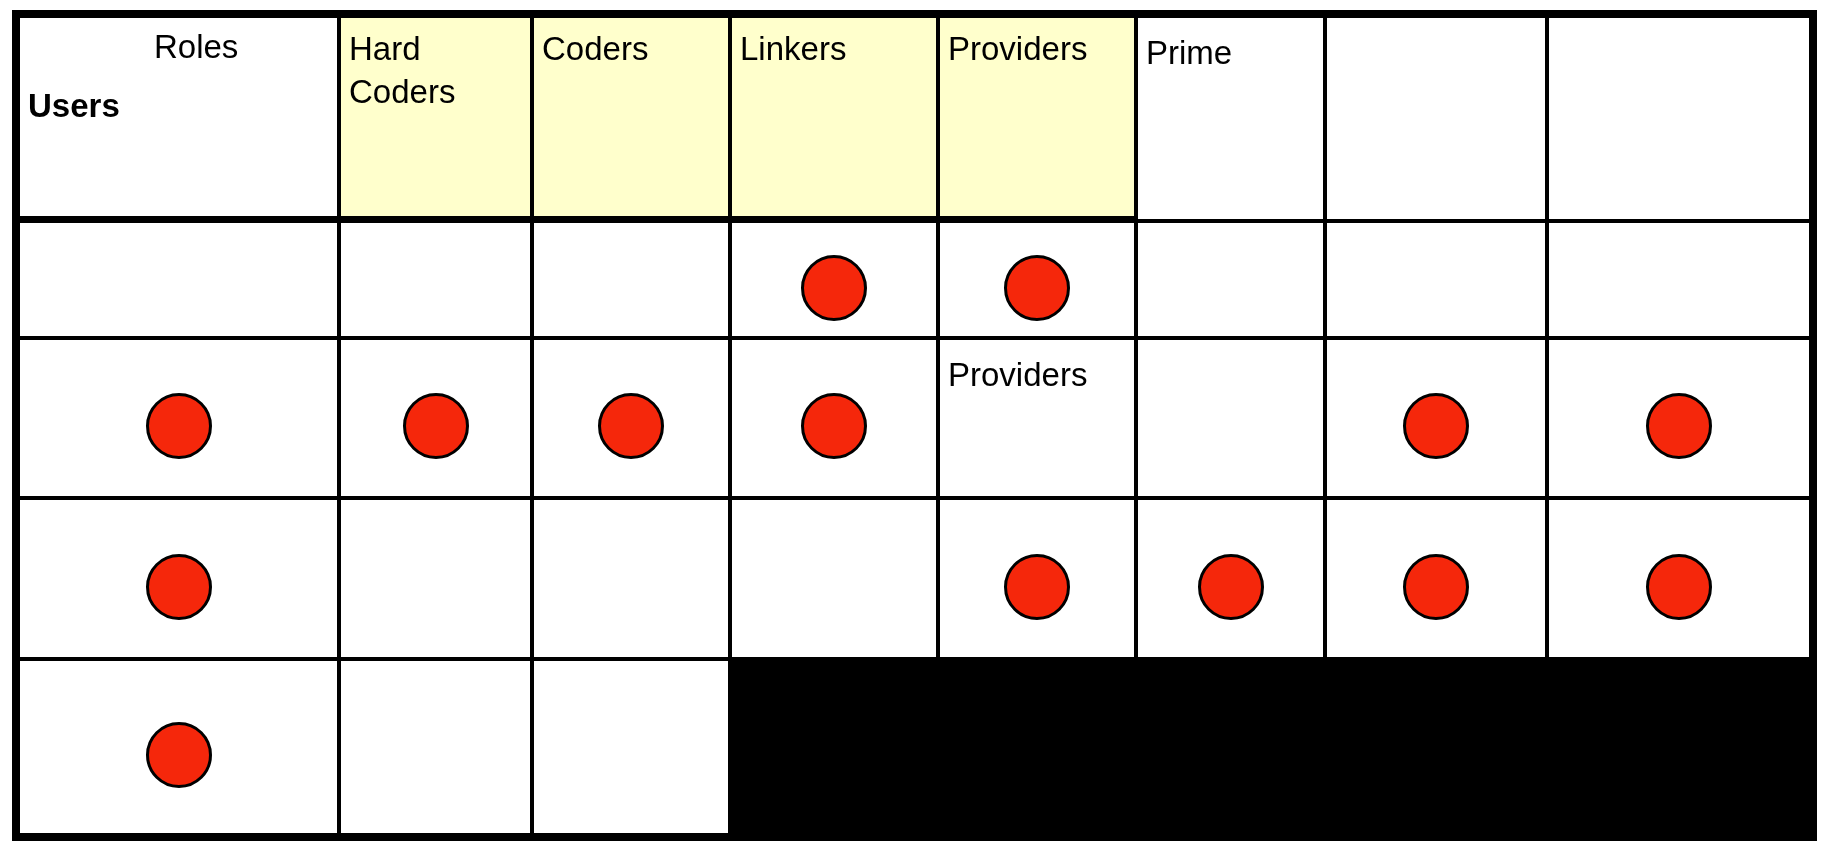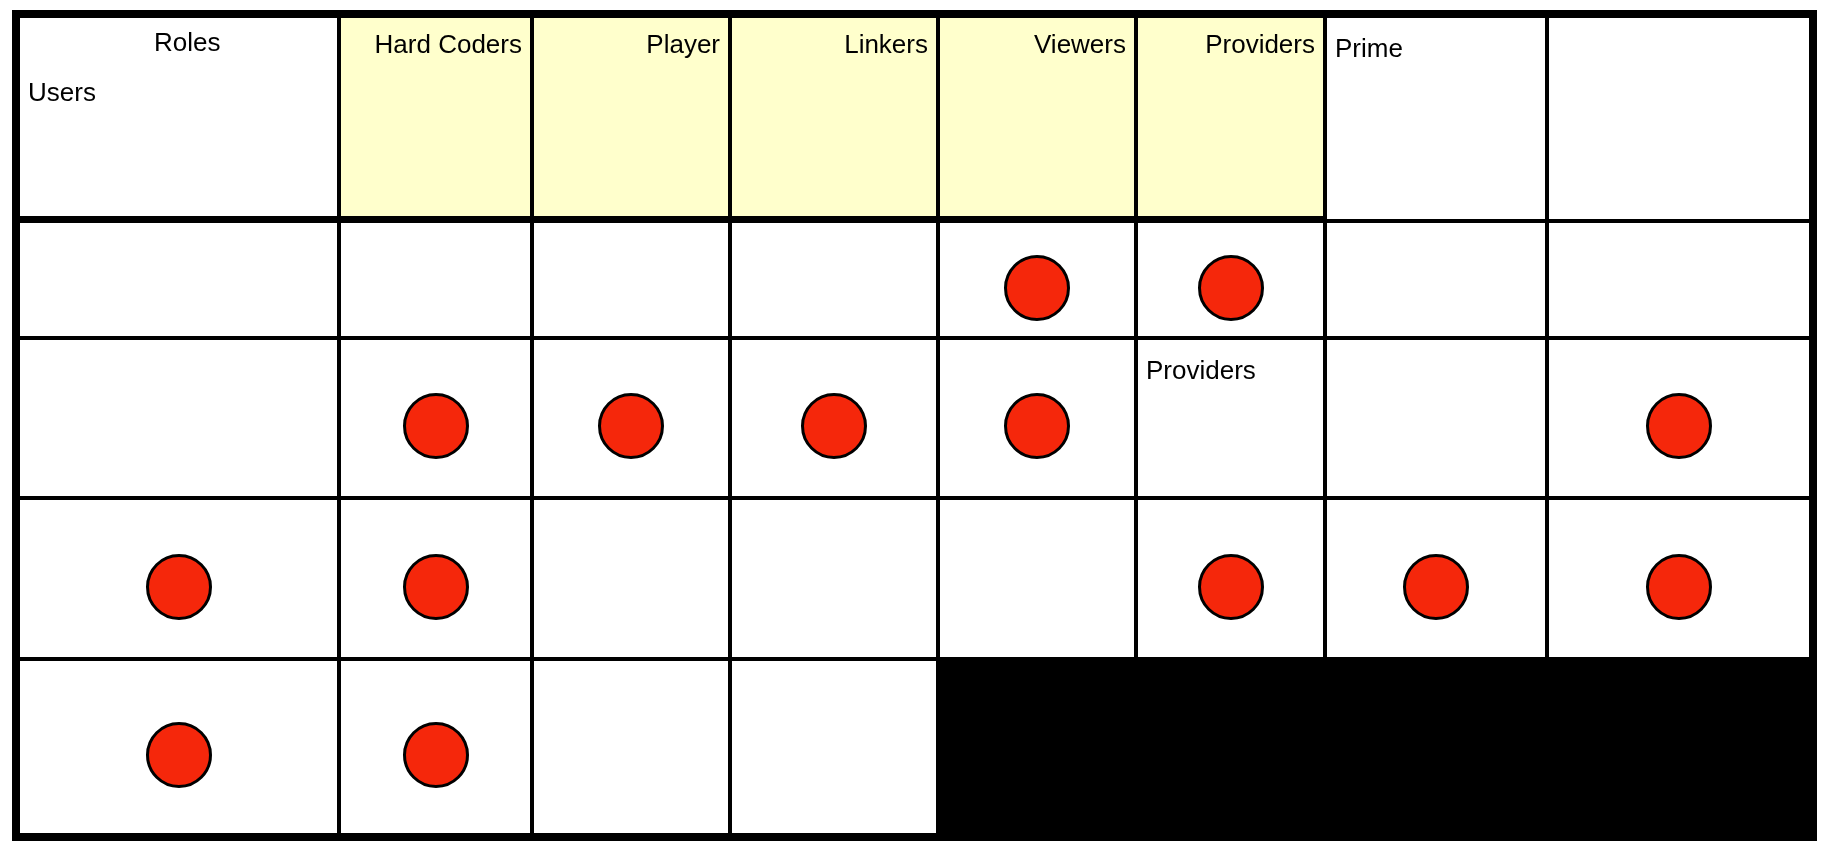--- a/index.html
+++ b/index.html
@@ -25,37 +25,36 @@
     grid-template-columns: 317px 189px 194px 204px 194px 185px 218px 260px;
     grid-template-rows: 201px 113px 156px 157px 172px;
     gap: 4px;
   }
 
   .cell {
     box-sizing: border-box;
     overflow: hidden;
     background: #fff;
     color: #000;
-    font-size: 26px;
+    font-size: 33px;
     line-height: 1.3;
   }
 
   .corner-cell {
     background: #ffffff;
     padding: 8px 8px 0 8px;
     border-bottom: 3px solid var(--grid-line, #000);
   }
   .corner-roles { padding-left: 126px; }
-  .corner-users { margin-top: 16px; }
+  .corner-users { margin-top: 16px; font-weight: bold; }
 
   .header-cell {
     background: var(--header-bg, #FFFFCC);
     padding: 10px 8px 0 8px;
     border-bottom: 3px solid var(--grid-line, #000);
-    text-align: right;
   }
 
   .label-cell {
     background: #ffffff;
     padding: 14px 8px 0 8px;
   }
 
   .role-cell {
     display: flex;
     align-items: center;
@@ -75,23 +74,22 @@
 </head>
 <body>
 
 <div id="matrix-table">
   <div class="cell corner-cell">
     <div class="corner-roles">Roles</div>
     <div class="corner-users">Users</div>
   </div>
 
 <div class="cell header-cell">Hard Coders</div>
-    <div class="cell header-cell">Player</div>
+    <div class="cell header-cell">Coders</div>
     <div class="cell header-cell">Linkers</div>
-    <div class="cell header-cell">Viewers</div>
     <div class="cell header-cell">Providers</div>
     <div class="cell label-cell row-shaded">Prime</div>
     <div class="cell role-cell row-shaded"></div>
     <div class="cell role-cell row-shaded"></div>
     <div class="cell role-cell row-shaded"></div>
     <div class="cell role-cell row-shaded"></div>
     <div class="cell role-cell row-shaded"></div>
     <div class="cell role-cell row-shaded">
       <span class="dot"></span>
     </div>

